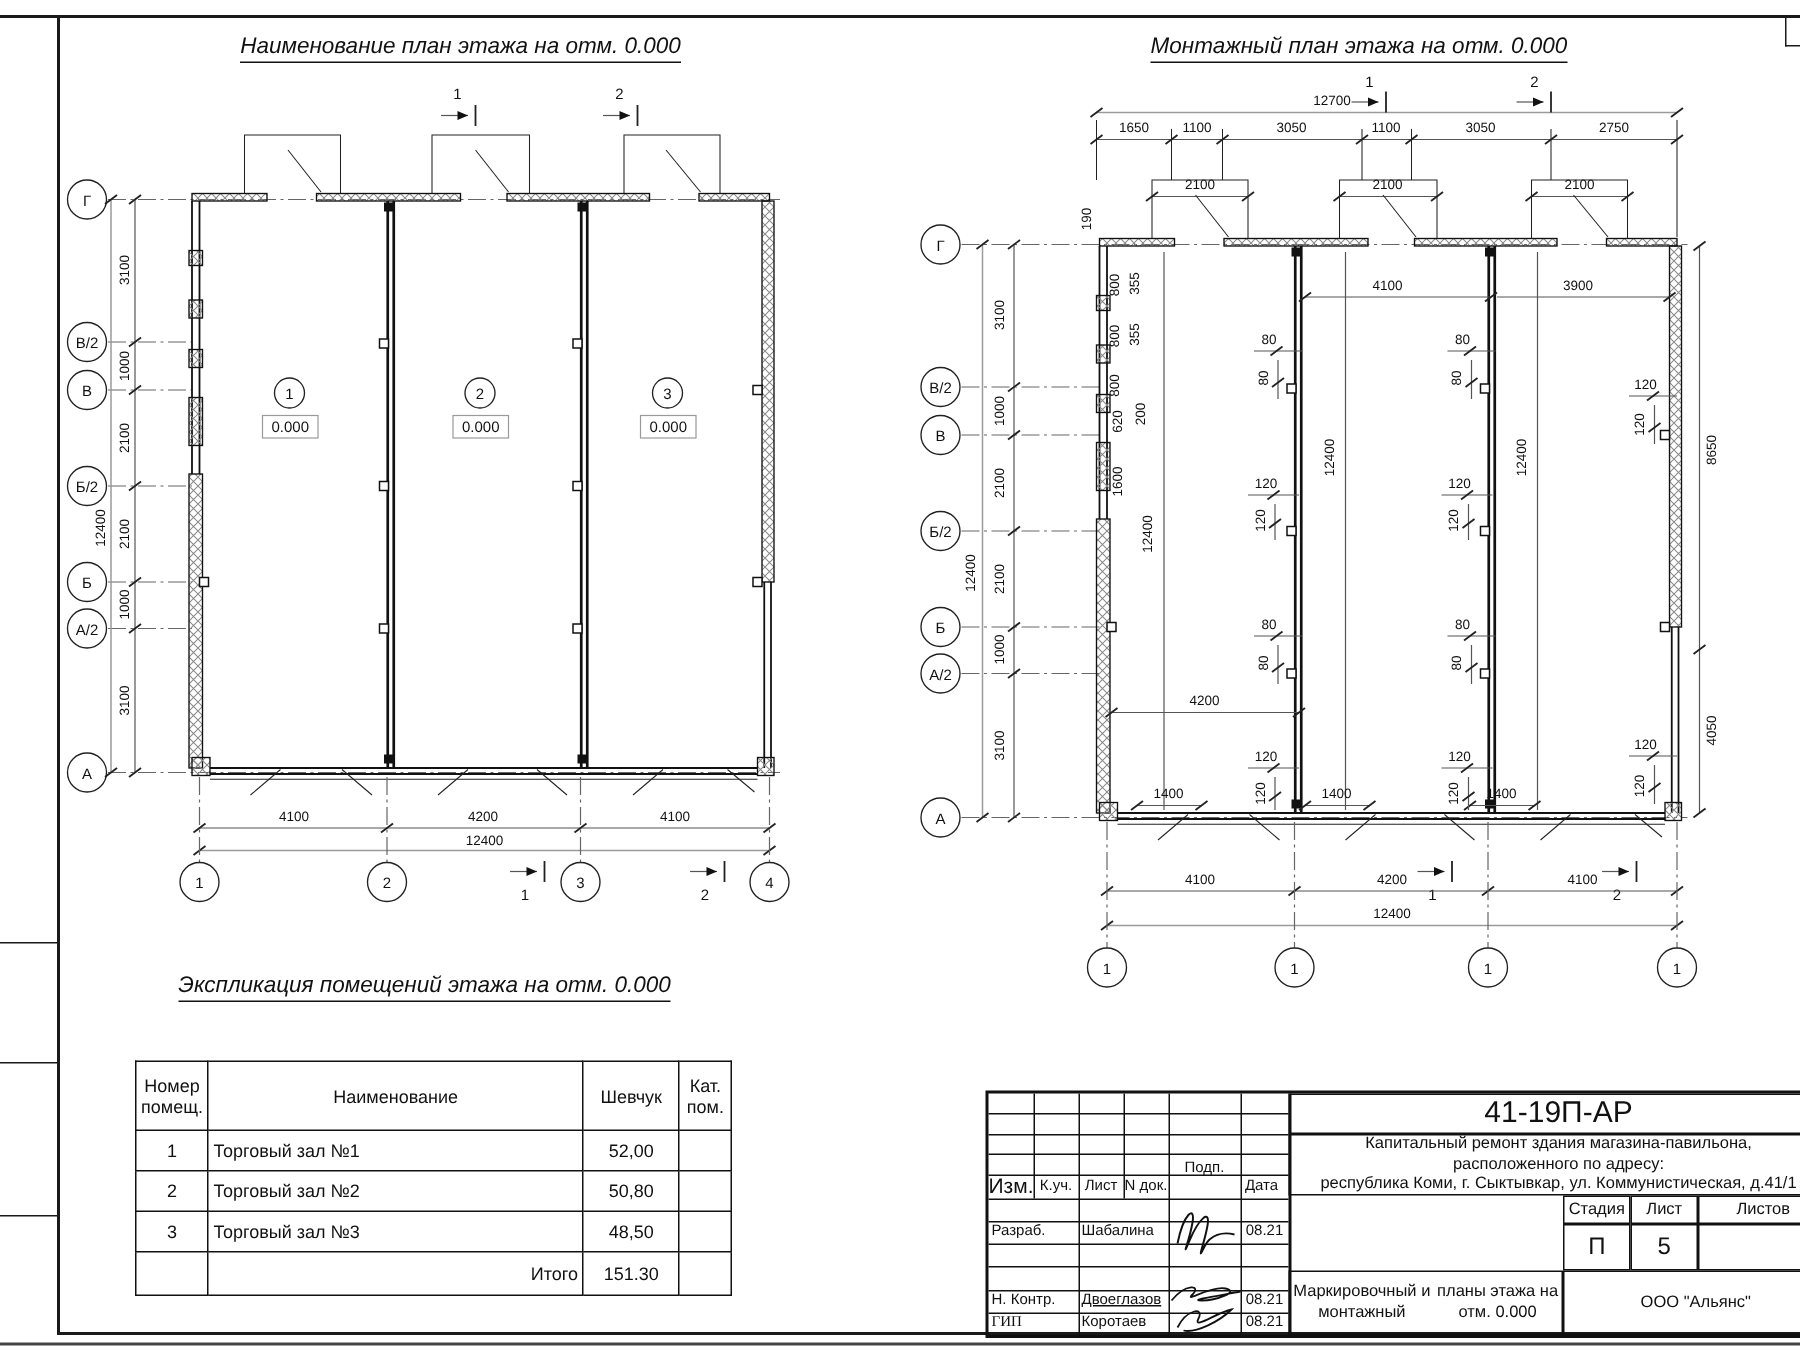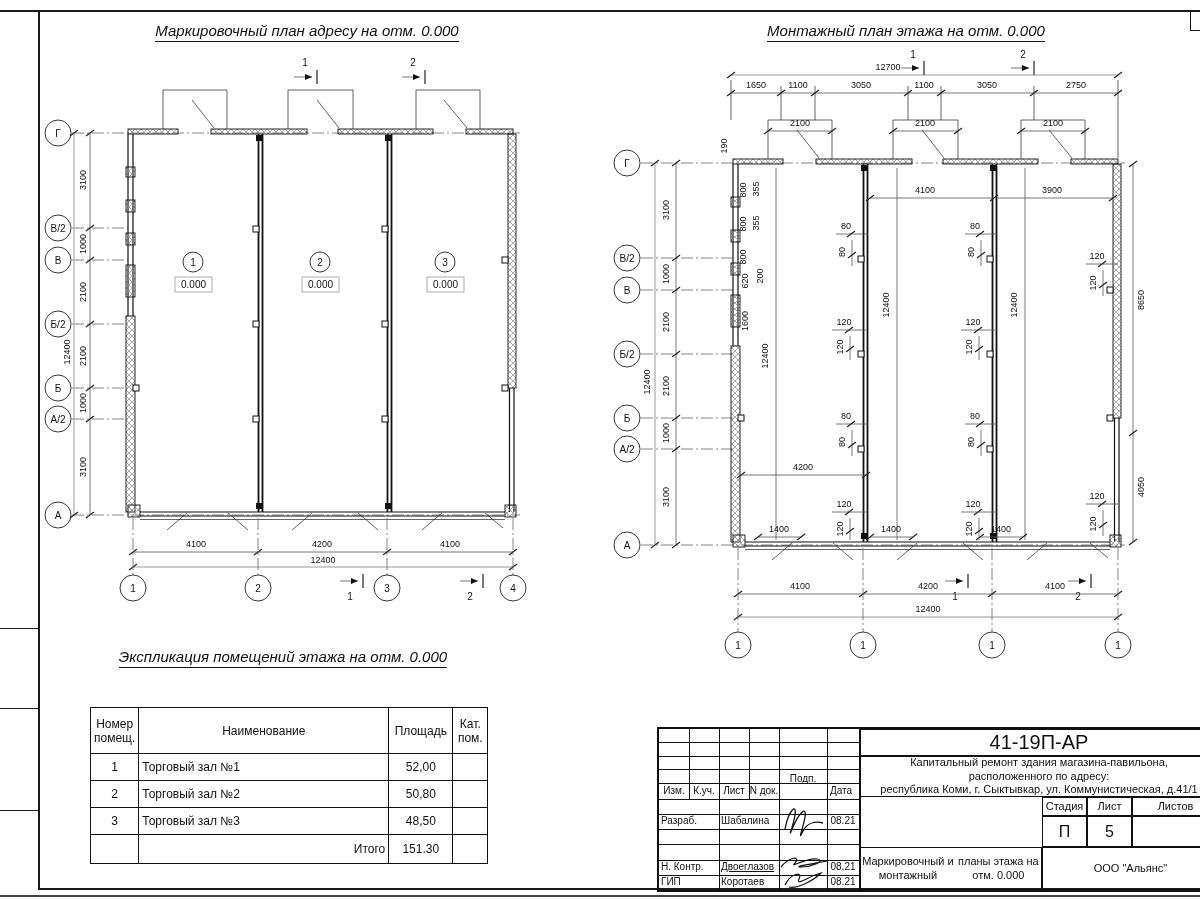--- a/index.html
+++ b/index.html
@@ -47,21 +47,21 @@
   <div class="frameline" style="left:38px;top:10px;width:2px;height:880px;"></div>
   <div class="frameline" style="left:38px;top:888px;width:1162px;height:2px;"></div>
   <div class="frameline" style="left:0;top:895px;width:1200px;height:2px;background:#444;"></div>
   <div class="frameline" style="left:0;top:628px;width:38px;height:1px;"></div>
   <div class="frameline" style="left:0;top:708px;width:38px;height:1px;"></div>
   <div class="frameline" style="left:0;top:810px;width:38px;height:1px;"></div>
   <div class="frameline" style="left:1190px;top:12px;width:1px;height:19px;"></div>
   <div class="frameline" style="left:1190px;top:30px;width:10px;height:1px;"></div>
 
   <div class="plan-title" style="left:137px;top:22px;width:340px;">
-    <span>Маркировочный план адресу на отм. 0.000</span></div>
+    <span>Наименование план этажа на отм. 0.000</span></div>
   <div class="plan-title" style="left:736px;top:22px;width:340px;">
     <span>Монтажный план этажа на отм. 0.000</span></div>
   <div class="plan-title" style="left:108px;top:648px;width:350px;">
     <span>Экспликация помещений этажа на отм. 0.000</span></div>
 
   <svg style="left:40px;top:45px;" width="545" height="620" viewBox="40 45 545 620">
     <defs>
       <pattern id="hatchL" width="6" height="6" patternUnits="userSpaceOnUse">
         <path d="M0,6 L6,0 M0,0 L6,6" stroke="#8a8a8a" stroke-width=".7"></path>
       </pattern>
@@ -554,21 +554,21 @@
     <colgroup>
         <col style="width:48px">
         <col style="width:250px">
         <col style="width:64px">
         <col style="width:35px">
       </colgroup>
     <tbody>
         <tr style="height:46px">
       <th>Номер помещ.</th>
       <th>Наименование</th>
-      <th>Площадь</th>
+      <th>Шевчук</th>
       <th>Кат. пом.</th>
     </tr>
     <tr style="height:27px">
       <td style="text-align:center">1</td>
       <td>Торговый зал №1</td>
       <td style="text-align:center">52,00</td>
       <td></td>
     </tr>
     <tr style="height:27px">
       <td style="text-align:center">2</td>
@@ -603,34 +603,34 @@
     <div class="hline" style="left:0;top:27px;width:200px;"></div>
     <div class="hline" style="left:0;top:40px;width:200px;"></div>
     <div class="hline" style="left:0;top:54px;width:200px;"></div>
     <div class="hline" style="left:0;top:70px;width:200px;"></div>
     <div class="hline" style="left:0;top:85px;width:200px;"></div>
     <div class="hline" style="left:0;top:100px;width:200px;"></div>
     <div class="hline" style="left:0;top:115px;width:200px;"></div>
     <div class="hline" style="left:0;top:131px;width:200px;"></div>
     <div class="hline" style="left:0;top:146px;width:200px;"></div>
 
-    <div class="cell nol" style="left:0;top:54px;width:30px;height:16px;font-size:10px;">Изм.</div>
+    <div class="cell nol" style="left:0;top:54px;width:30px;height:16px;font-size:14px;">Изм.</div>
     <div class="cell nol" style="left:30px;top:54px;width:30px;height:16px;font-size:10px;">К.уч.</div>
     <div class="cell nol" style="left:60px;top:54px;width:30px;height:16px;font-size:10px;">Лист</div>
     <div class="cell nol" style="left:90px;top:54px;width:30px;height:16px;font-size:10px;">N док.</div>
     <div class="cell nol" style="left:120px;top:42px;width:48px;height:16px;font-size:10px;">Подп.</div>
     <div class="cell nol" style="left:168px;top:54px;width:28px;height:16px;font-size:10px;">Дата</div>
 
     <div class="cell nol" style="left:2px;top:85px;width:58px;height:15px;font-size:10px;justify-content:flex-start;">Разраб.</div>
     <div class="cell nol" style="left:62px;top:85px;width:58px;height:15px;font-size:10px;justify-content:flex-start;">Шабалина</div>
     <div class="cell nol" style="left:168px;top:85px;width:32px;height:15px;font-size:10px;">08.21</div>
     <div class="cell nol" style="left:2px;top:131px;width:58px;height:15px;font-size:10px;justify-content:flex-start;">Н. Контр.</div>
     <div class="cell nol" style="left:62px;top:131px;width:58px;height:15px;font-size:10px;justify-content:flex-start;text-decoration:underline;">Двоеглазов</div>
     <div class="cell nol" style="left:168px;top:131px;width:32px;height:15px;font-size:10px;">08.21</div>
-    <div class="cell nol" style="left:2px;top:146px;width:58px;height:15px;font-size:10px;justify-content:flex-start;">ГИП</div>
+    <div class="cell nol" style="left:2px;top:146px;width:58px;height:15px;font-size:10px;justify-content:flex-start;font-family:Liberation Serif, serif;">ГИП</div>
     <div class="cell nol" style="left:62px;top:146px;width:58px;height:15px;font-size:10px;justify-content:flex-start;">Коротаев</div>
     <div class="cell nol" style="left:168px;top:146px;width:32px;height:15px;font-size:10px;">08.21</div>
 
     <svg style="left:118px;top:72px;" width="52" height="45" viewBox="0 0 52 45">
       <path d="M8,28 C12,8 20,2 18,14 C16,26 10,40 16,26 C22,12 30,4 28,16 C26,28 20,42 26,30 C30,22 38,20 46,22" stroke="#111" stroke-width="1.3" fill="none"></path>
     </svg>
     <svg style="left:118px;top:122px;" width="54" height="40" viewBox="0 0 54 40">
       <path d="M4,16 C14,4 24,6 18,12 C12,18 30,6 40,8 C50,10 34,16 24,16 C14,16 40,12 50,10" stroke="#111" stroke-width="1.2" fill="none"></path>
       <path d="M8,34 C14,22 26,20 22,28 C18,36 34,24 44,22 C36,30 20,38 12,36" stroke="#111" stroke-width="1.2" fill="none"></path>
     </svg>

